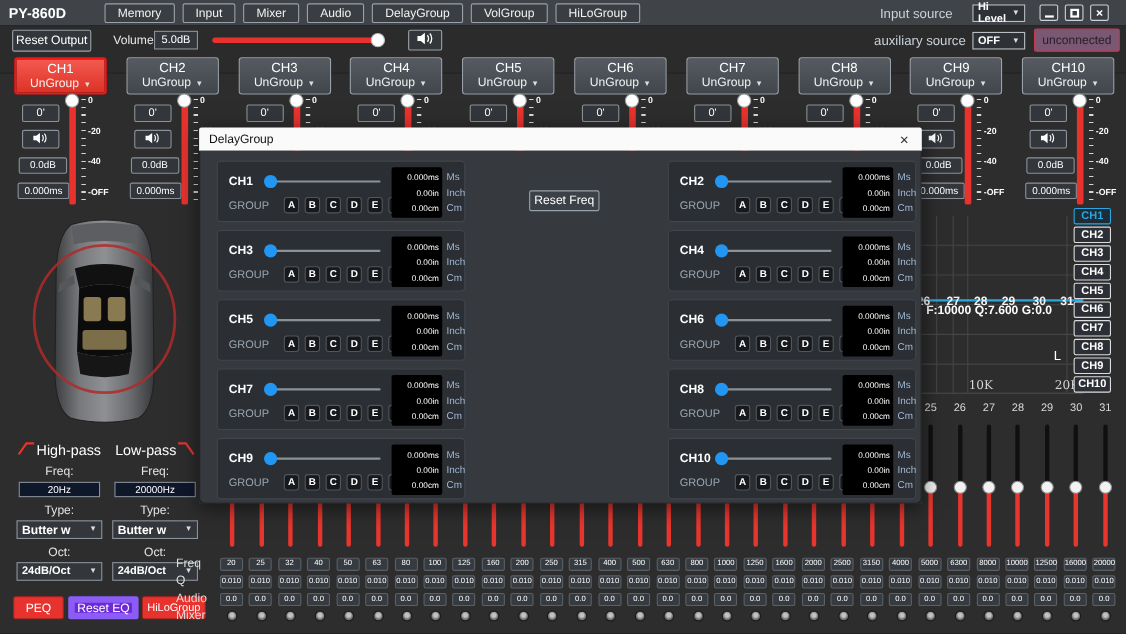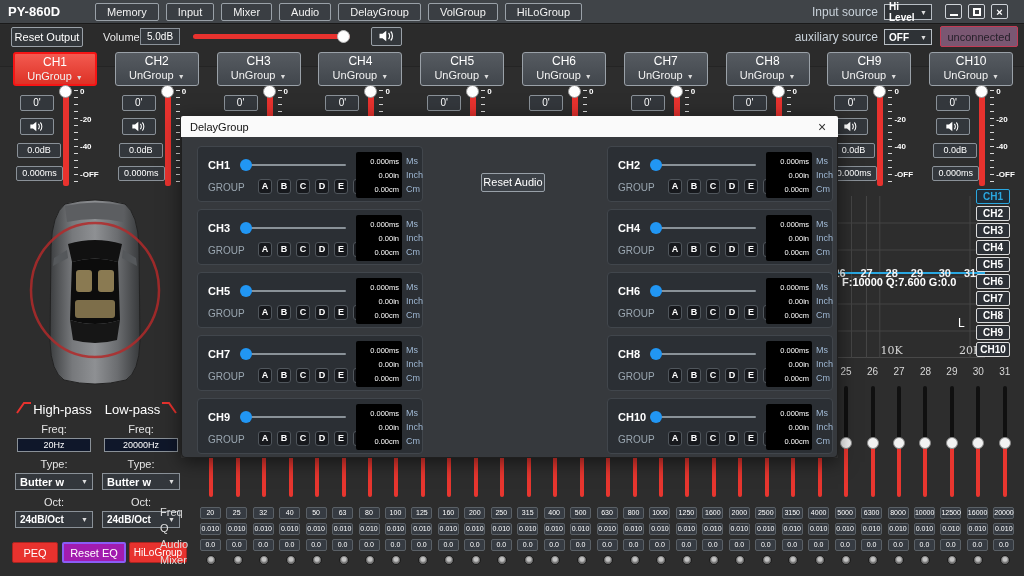--- a/index.html
+++ b/index.html
@@ -7,21 +7,21 @@
   #root{position:relative;width:1024px;height:576px;background:#2d2d2d;
         font-family:"Liberation Sans",sans-serif;color:#e8e8e8;overflow:hidden}
 
   
   .titlebar{position:absolute;left:0;top:0;width:100%;height:24px;background:#404448;
             border-bottom:1px solid #1a1a1a}
   .app-title{position:absolute;left:8px;top:4px;font-size:13px;font-weight:bold;color:#fff}
   .tb-buttons{position:absolute;left:95px;top:3px;display:flex;gap:7px}
   .tb-btn{height:18px;padding:0 11px;border:1px solid #9aa1a8;border-radius:2px;background:#3a3e43;
           color:#f2f2f2;font-size:11px;display:flex;align-items:center;white-space:nowrap}
-  .input-src{position:absolute;right:92px;top:4px;display:flex;align-items:center;gap:6px}
+  .input-src{position:absolute;right:92px;top:4px;display:flex;align-items:center;gap:18px}
   .src-label{font-size:12px;color:#c9d2da}
   .dd{height:16px;background:#2e3236;border:1px solid #b8bec4;display:flex;align-items:center;
       justify-content:space-between;padding:0 4px;font-size:10px;font-weight:bold;color:#fff}
   .dd .caret{font-size:7px;color:#ddd;margin-left:3px}
   .win-btns{position:absolute;right:16px;top:4px;display:flex;gap:6px}
   .win-btn{width:17px;height:15px;border:1px solid #cfd3d8;border-radius:2px;background:#3a3e43;
            display:flex;align-items:center;justify-content:center;color:#fff;font-size:11px;font-weight:bold}
   .min-glyph{width:8px;height:2px;background:#fff;margin-top:6px}
   .max-glyph{width:8px;height:8px;border:2px solid #fff}
 
@@ -79,21 +79,21 @@
   .xo-value{margin:3px auto 0;width:74px;height:14px;border:1px solid #8a9198;background:#0f172a;
             font-size:9px;color:#fff;line-height:12px}
   .xo-dd{margin:3px auto 0;width:78px;height:17px;border:1px solid #8a9198;background:#33373c;
          display:flex;align-items:center;justify-content:space-between;padding:0 4px;
          font-size:11px;font-weight:bold;color:#fff}
   .xo-dd .caret{font-size:7px;color:#ddd}
   .xo-dd.small{font-size:10px}
   .eq-btn{position:absolute;top:542px;height:21px;border-radius:2px;font-size:11px;
           display:flex;align-items:center;justify-content:center}
   .eq-btn.red{background:#e8322e;border:1px solid #a82420;color:#fff}
-  .eq-btn.dark{background:#a21caf;border:2px solid #8b5cf6;color:#fff}
+  .eq-btn.dark{background:#6d28d9;border:6px solid #8b5cf6;color:#fff}
 
   
   .graph{position:absolute;left:190px;top:196px;width:795px;height:162px;border-bottom:1px solid #4c4c4c}
   .graph-info{position:absolute;left:652px;top:80px;font-size:11px;font-weight:bold;color:#fff;white-space:nowrap}
   .graph-link{position:absolute;left:768px;top:120px;font-size:12px;color:#fff}
   .ch-list{position:absolute;left:976px;top:189px;width:34px;display:flex;flex-direction:column;gap:2.5px}
   .ch-btn{height:14.5px;border:1px solid #dcdcdc;border-radius:2px;background:#2c3036;color:#fff;
           font-size:10px;font-weight:bold;text-align:center;line-height:13px}
   .ch-btn.active{border-color:#2aa7e0;color:#2aa7e0;background:#1e2c38}
 
@@ -829,21 +829,21 @@
       <div class="cell" style="left: 993.3px; top: 539px;">0.0</div>
       <div class="pass-btn" style="left: 999.8px;"></div>
     </div>
 
   <div class="dialog">
     <div class="dialog-titlebar">
       <span class="dialog-title">DelayGroup</span>
       <span class="dialog-close">×</span>
     </div>
     <div class="dialog-body" id="dialog-body">
-      <div class="reset-link">Reset Audio</div>
+      <div class="reset-link">Reset Freq</div>
     <div class="delay-card" style="left: 15px; top: 9px;">
           <div class="dc-ch">CH1</div>
           <div class="dc-slider">
             <div class="dc-knob"></div>
           </div>
           <div class="dc-group">GROUP</div>
           <div class="dc-letters">
             <div class="dc-letter">A</div>
             <div class="dc-letter">B</div>
             <div class="dc-letter">C</div>

